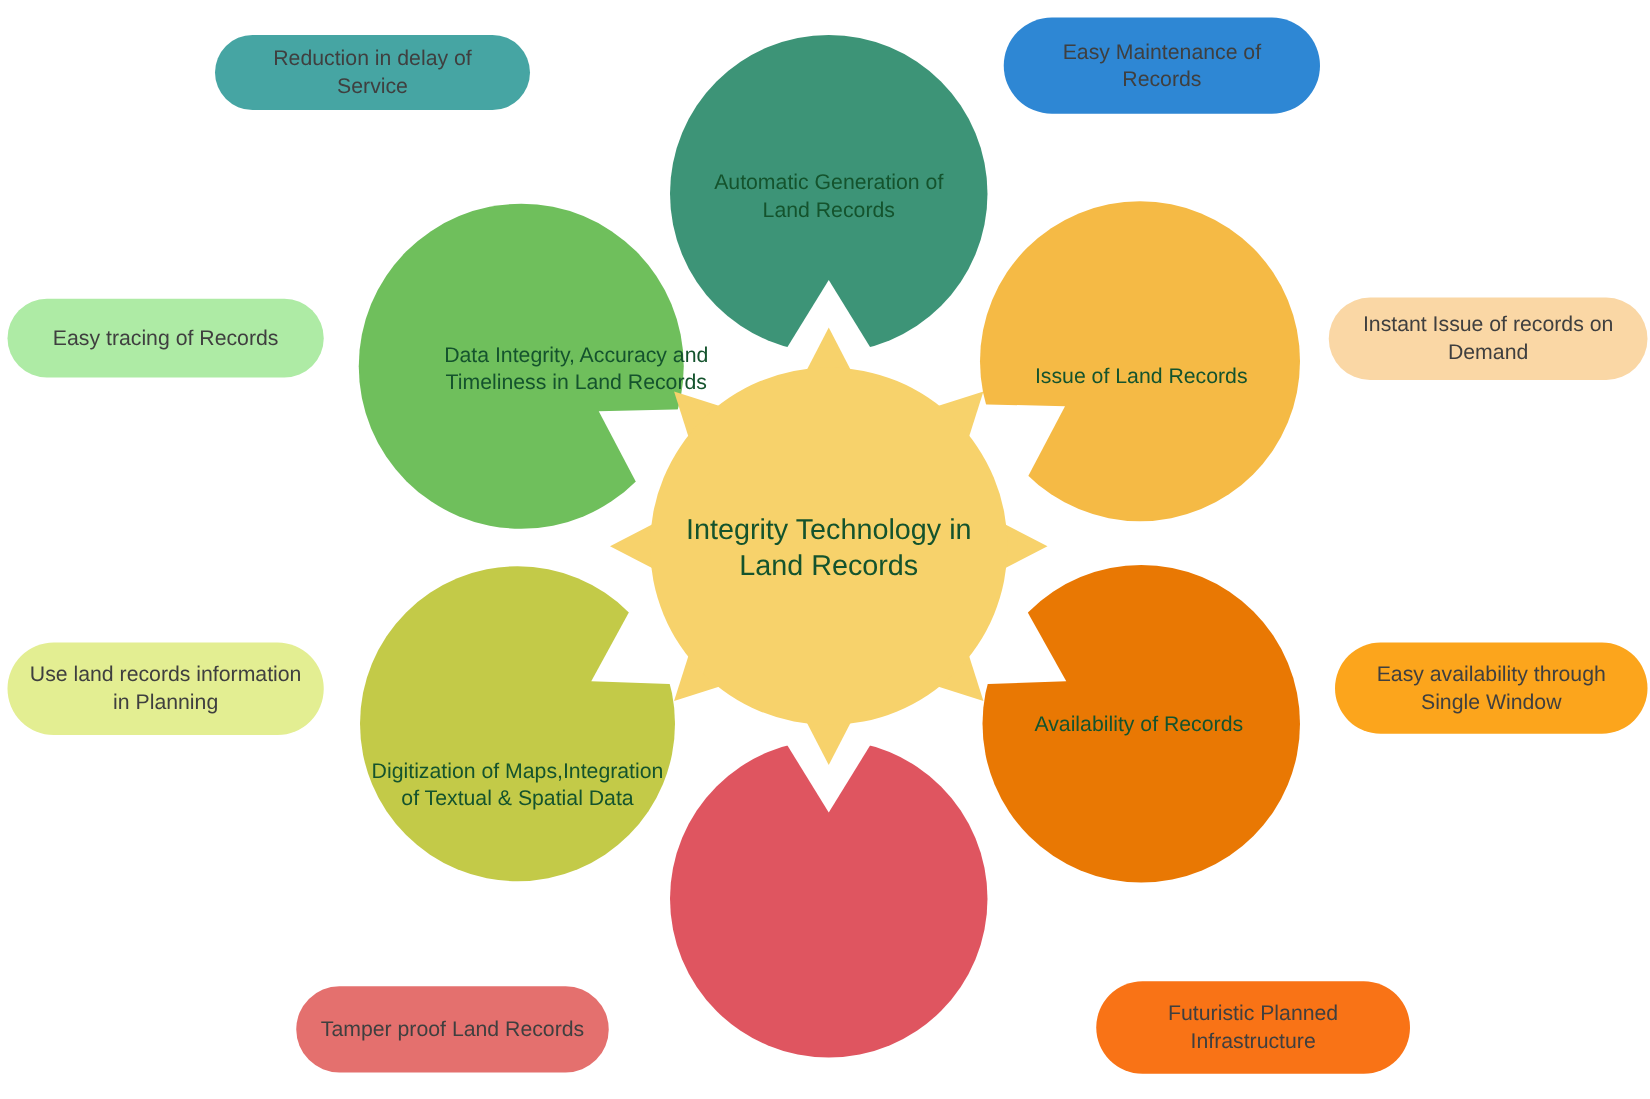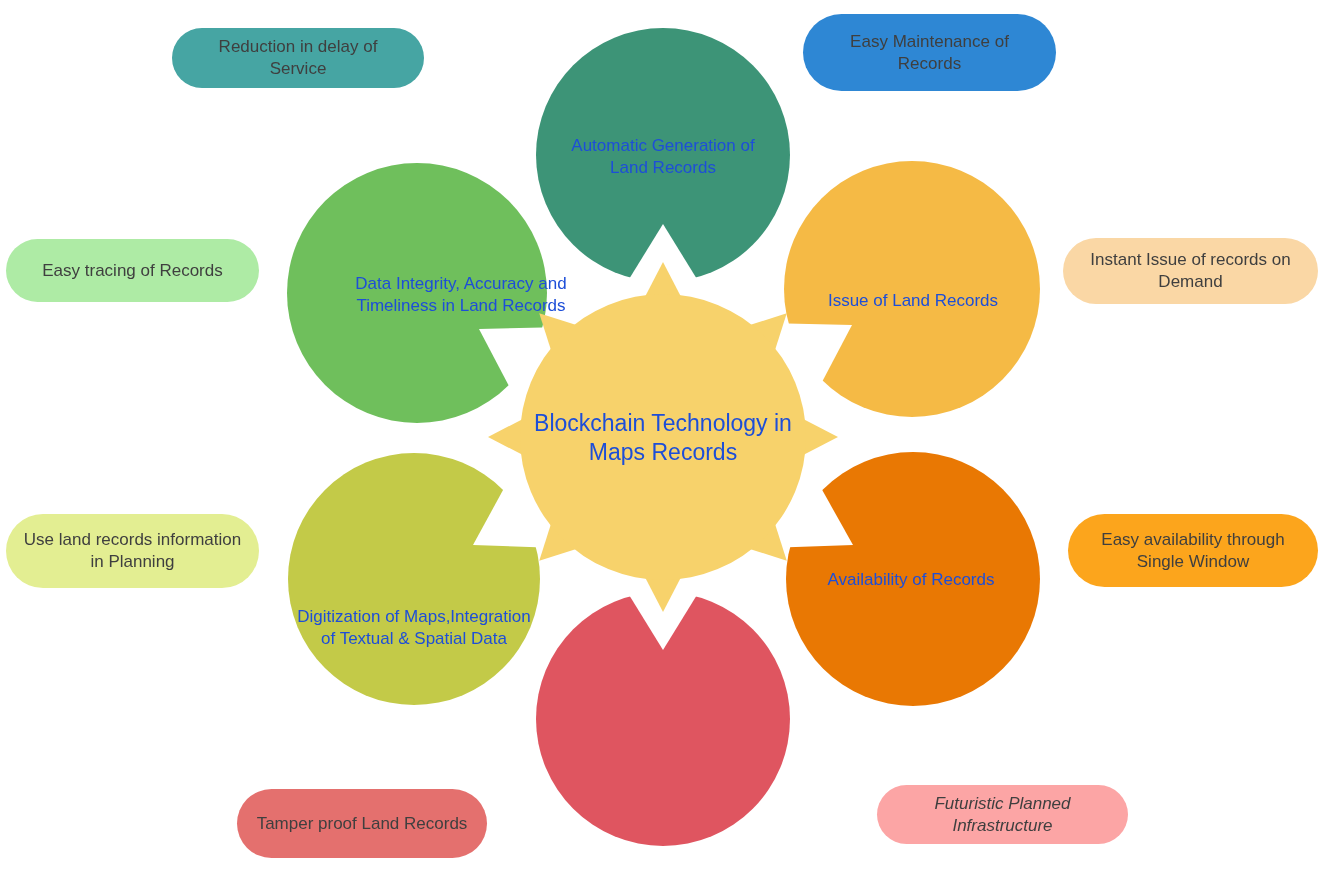--- a/index.html
+++ b/index.html
@@ -11,21 +11,21 @@
     color:#3f3f3f;
     overflow:hidden;
   }
   #shapes{position:absolute;left:0;top:0;width:1320px;height:879px;}
   .node-label{
     position:absolute;
     transform:translate(-50%,-50%);
     text-align:center;
     font-size:17px;
     line-height:1.28;
-    color:#1d4ed8;
+    color:#14532d;
   }
   .center-label{
     font-size:23px;
     line-height:1.25;
   }
   .pill{
     position:absolute;
     display:flex;
     align-items:center;
     justify-content:center;
@@ -71,21 +71,21 @@
       <circle cx="663" cy="437" r="143"></circle>
     </g>
   </svg>
 
   <div class="node-label" style="left:663px;top:157px;width:225px;">Automatic Generation of Land Records</div>
   <div class="node-label" style="left:417px;top:295px;width:225px;margin-left:44px;">Data Integrity, Accuracy and Timeliness in Land Records</div>
   <div class="node-label" style="left:913px;top:289px;width:210px;margin-top:12px;">Issue of Land Records</div>
   <div class="node-label" style="left:414px;top:582px;width:235px;margin-top:46px;">Digitization of Maps,Integration of Textual &amp; Spatial Data</div>
   <div class="node-label" style="left:911px;top:580px;width:200px;">Availability of Records</div>
 
-  <div class="node-label center-label" style="left:663px;top:438px;width:280px;">Blockchain Technology in Maps Records</div>
+  <div class="node-label center-label" style="left:663px;top:438px;width:280px;">Integrity Technology in Land Records</div>
 
   <div class="pill" style="left: 172px; top: 28px; width: 252px; height: 60px; background-color: rgb(70, 165, 163);">
     <span>Reduction in delay of Service</span>
   </div>
   <div class="pill" style="left: 803px; top: 14px; width: 253px; height: 77px; background-color: rgb(46, 135, 212);">
     <span>Easy Maintenance of Records</span>
   </div>
   <div class="pill" style="left: 6px; top: 239px; width: 253px; height: 63px; background-color: rgb(174, 235, 165);">
     <span>Easy tracing of Records</span>
   </div>
@@ -94,17 +94,17 @@
   </div>
   <div class="pill" style="left: 6px; top: 514px; width: 253px; height: 74px; background-color: rgb(227, 238, 146);">
     <span>Use land records information in Planning</span>
   </div>
   <div class="pill" style="left: 1068px; top: 514px; width: 250px; height: 73px; background-color: rgb(252, 165, 28);">
     <span>Easy availability through Single Window</span>
   </div>
   <div class="pill" style="left: 237px; top: 789px; width: 250px; height: 69px; background-color: rgb(228, 112, 110);">
     <span>Tamper proof Land Records</span>
   </div>
-  <div class="pill" style="left: 877px; top: 785px; width: 251px; height: 59px; background-color: #fca5a5; font-style: italic;">
+  <div class="pill" style="left: 877px; top: 785px; width: 251px; height: 74px; background-color: #f97316;">
     <span>Futuristic Planned Infrastructure</span>
   </div>
 
 </div>
 
 </body></html>

